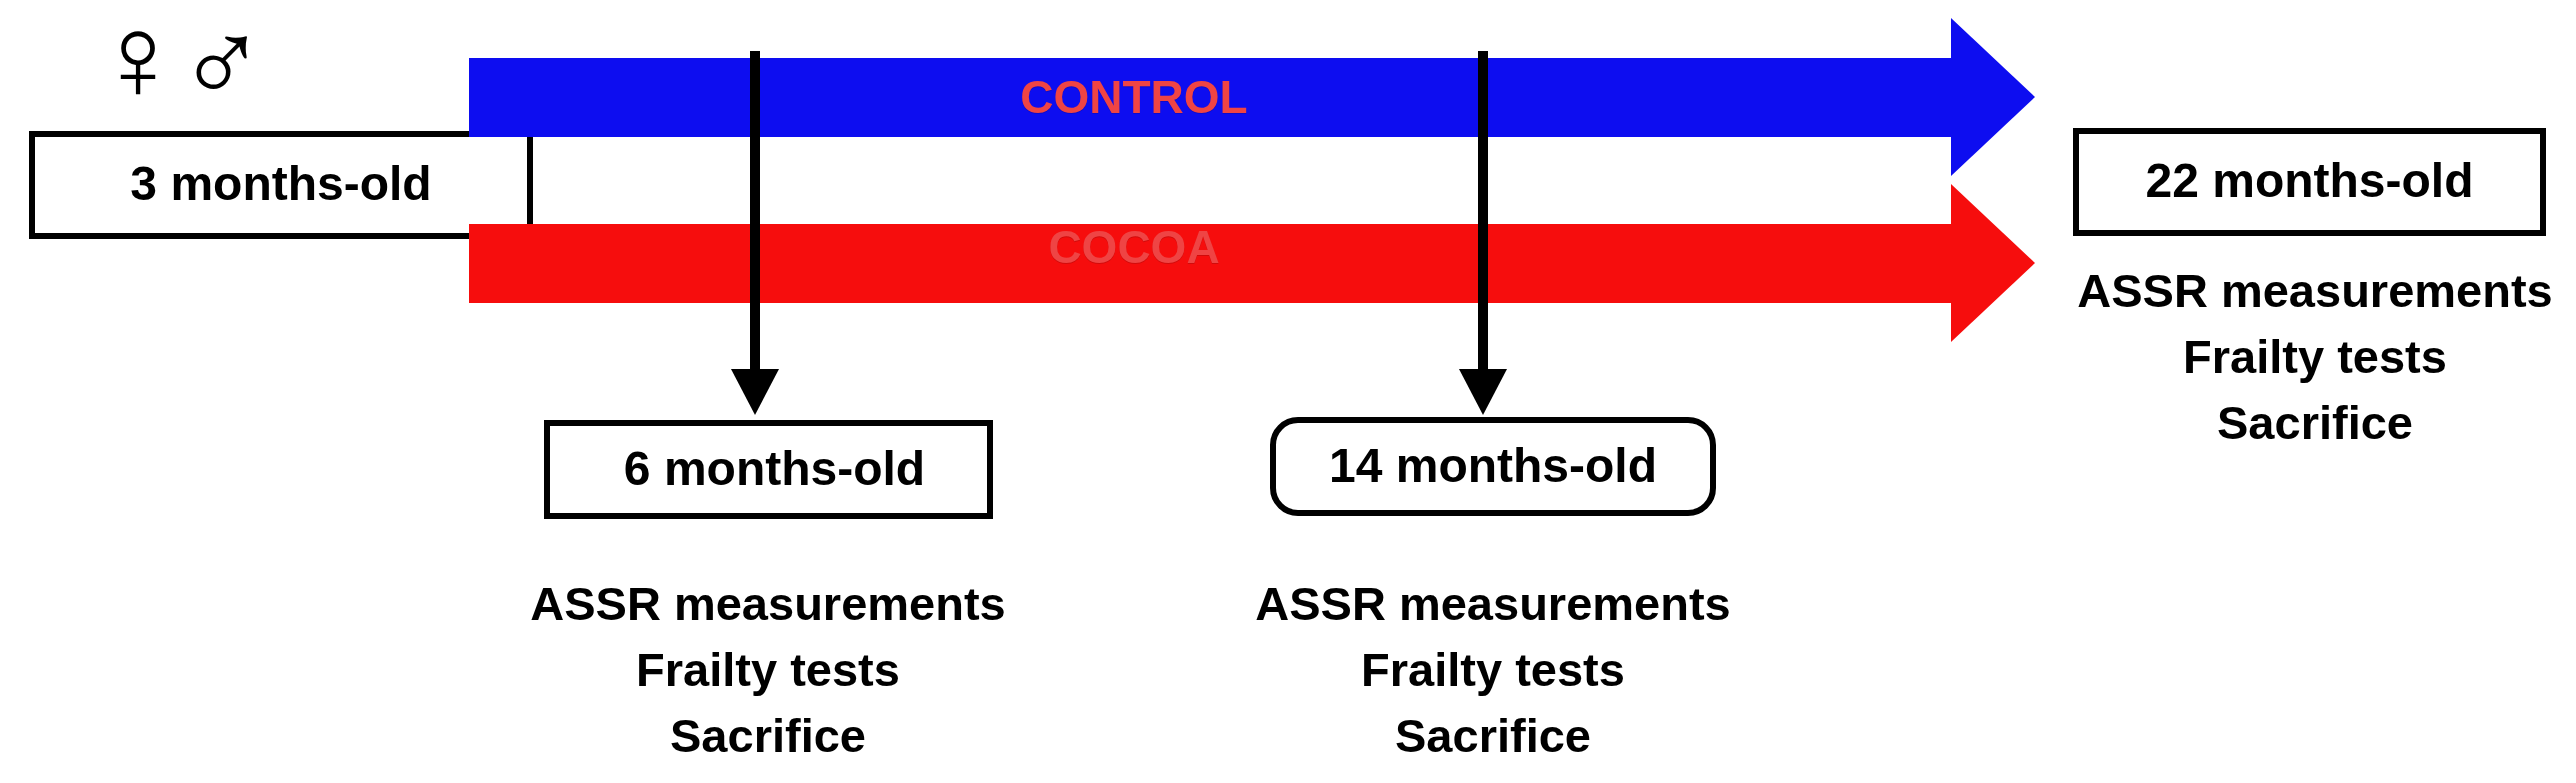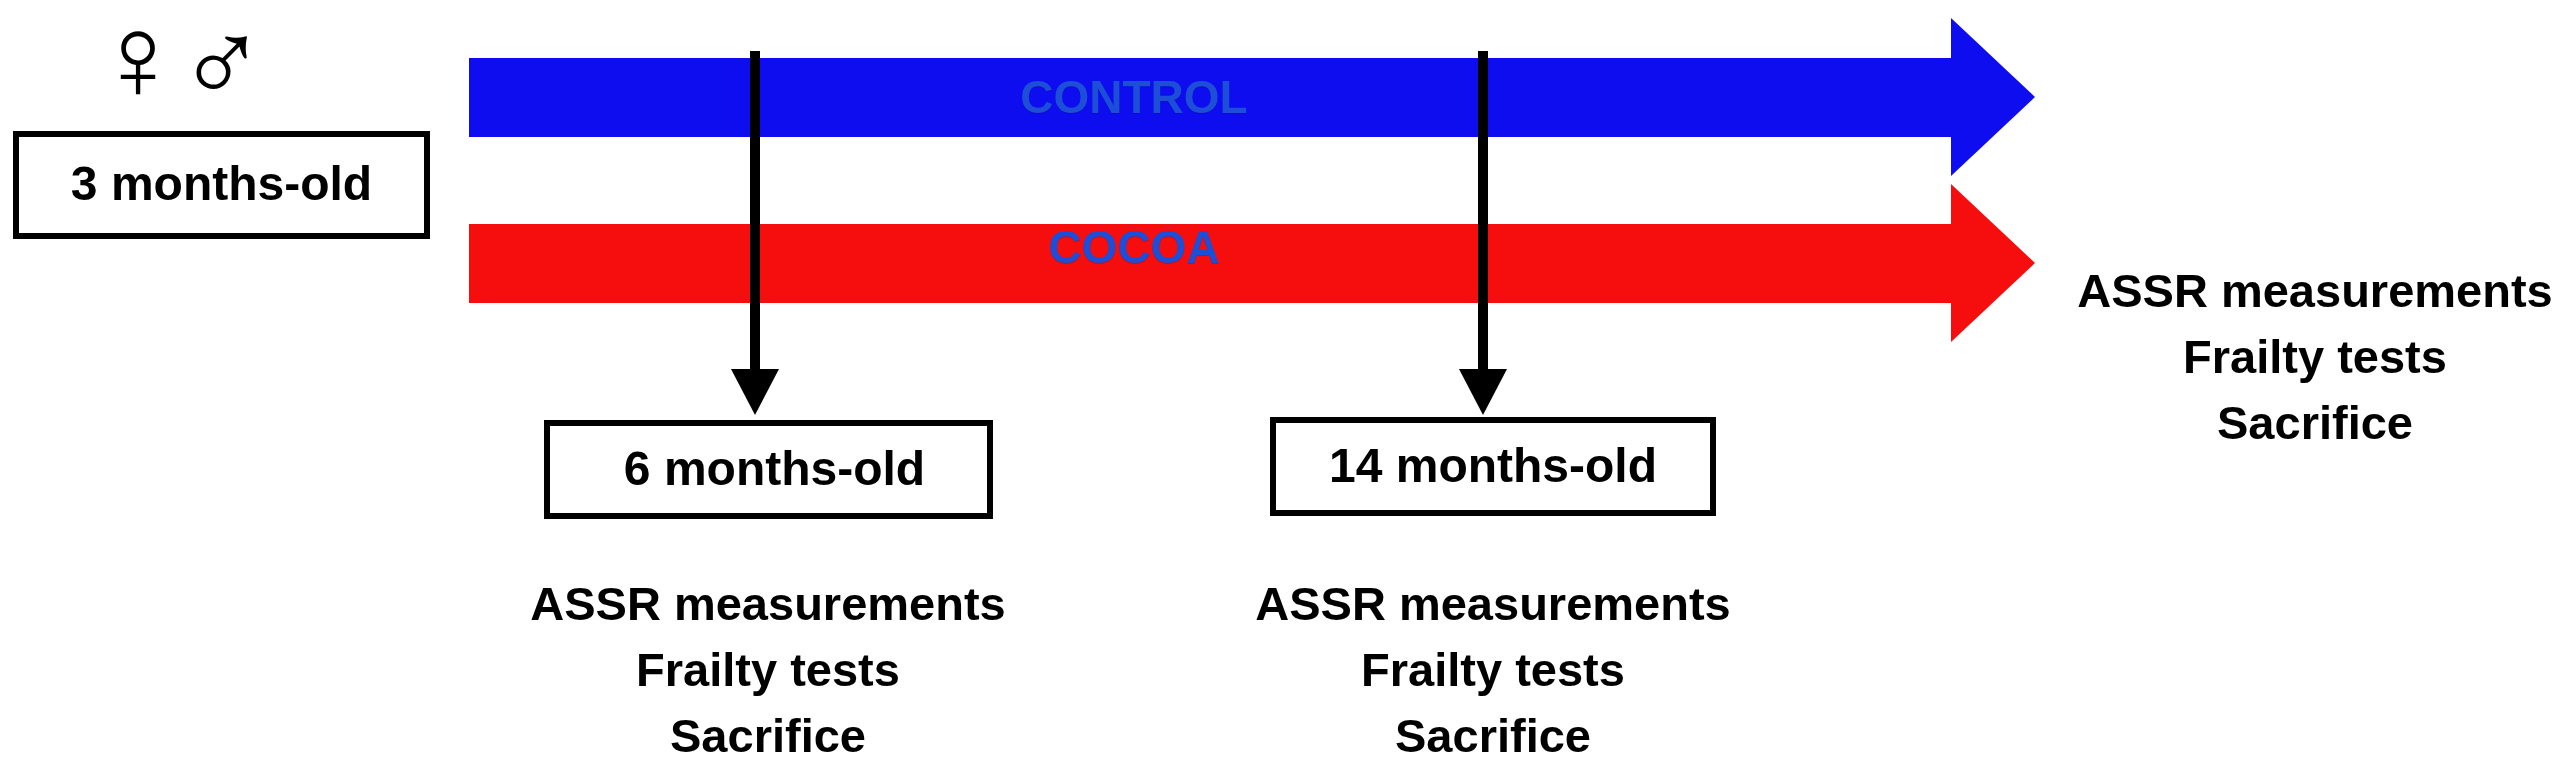--- a/index.html
+++ b/index.html
@@ -28,21 +28,21 @@
     width:0;height:0;left:1951px;
     border-top:79px solid transparent;
     border-bottom:79px solid transparent;
     border-left:84px solid #000;
   }
   .bar-head-blue{top:18px;}
   .bar-head-red{top:184px;}
   .bar-label{
     left:469px;width:1330px;height:79px;
     line-height:79px;text-align:center;
-    color:#1d4ed8;font-size:46px;
+    color:#ef4444;font-size:46px;
     text-shadow:0 0.8px 0 rgba(0,0,0,0.15);
   }
   .bar-label-blue{top:58px;}
   .bar-label-red{top:208px;}
   
   .varrow-shaft{width:10.3px;top:51px;height:320px;background:#000;}
   .varrow-head{
     width:0;height:0;top:369px;
     border-left:24.5px solid transparent;
     border-right:24.5px solid transparent;
@@ -50,23 +50,23 @@
   }
   
   .agebox{
     border:6.3px solid #000;
     background:#ffffff;
     box-sizing:border-box;
     text-align:center;
     font-size:48px;
     color:#000;
   }
-  .agebox-start{left:13px;top:131px;width:417px;height:108px;line-height:93px;}
+  .agebox-start{left:29px;top:131px;width:504px;height:108px;line-height:93px;}
   .agebox-6{left:544px;top:420px;width:449px;height:99px;line-height:85px;padding-left:12px;}
-  .agebox-14{left:1270px;top:417px;width:446px;height:99px;line-height:85px;}
+  .agebox-14{left:1270px;top:417px;width:446px;height:99px;line-height:85px;border-radius:28px;}
   .agebox-22{left:2073px;top:128px;width:473px;height:108px;line-height:93px;}
   
   .events{
     width:728px;text-align:center;
     font-size:47px;color:#000;
   }
   .events .line{height:66px;line-height:66px;}
   .events-6{left:404px;top:571px;}
   .events-14{left:1129px;top:571px;}
   .events-22{left:1951px;top:258px;}
@@ -109,20 +109,23 @@
 
   <div class="abs agebox agebox-14">
     <span>14 months-old</span>
   </div>
   <div class="abs events events-14">
     <div class="line">ASSR measurements</div>
     <div class="line">Frailty tests</div>
     <div class="line">Sacrifice</div>
   </div>
 
+  <div class="abs agebox agebox-22">
+    <span>22 months-old</span>
+  </div>
   <div class="abs events events-22">
     <div class="line">ASSR measurements</div>
     <div class="line">Frailty tests</div>
     <div class="line">Sacrifice</div>
   </div>
 
 </div>
 
 
 </body></html>

